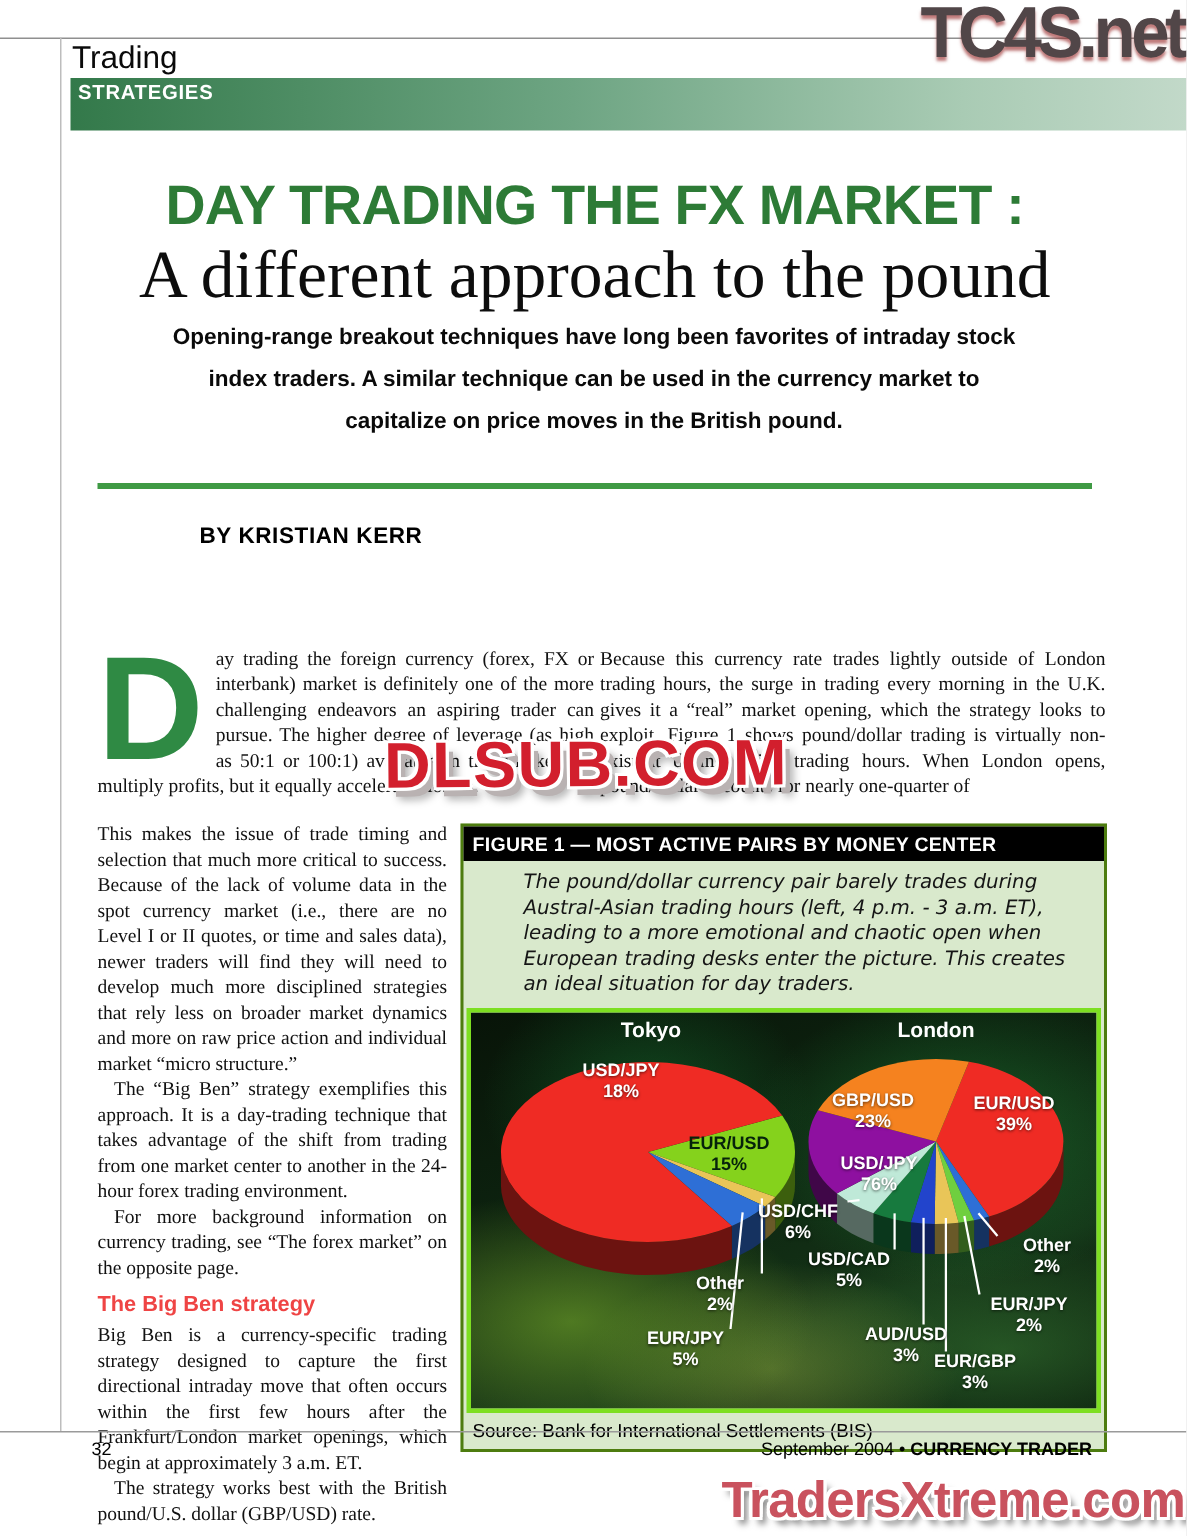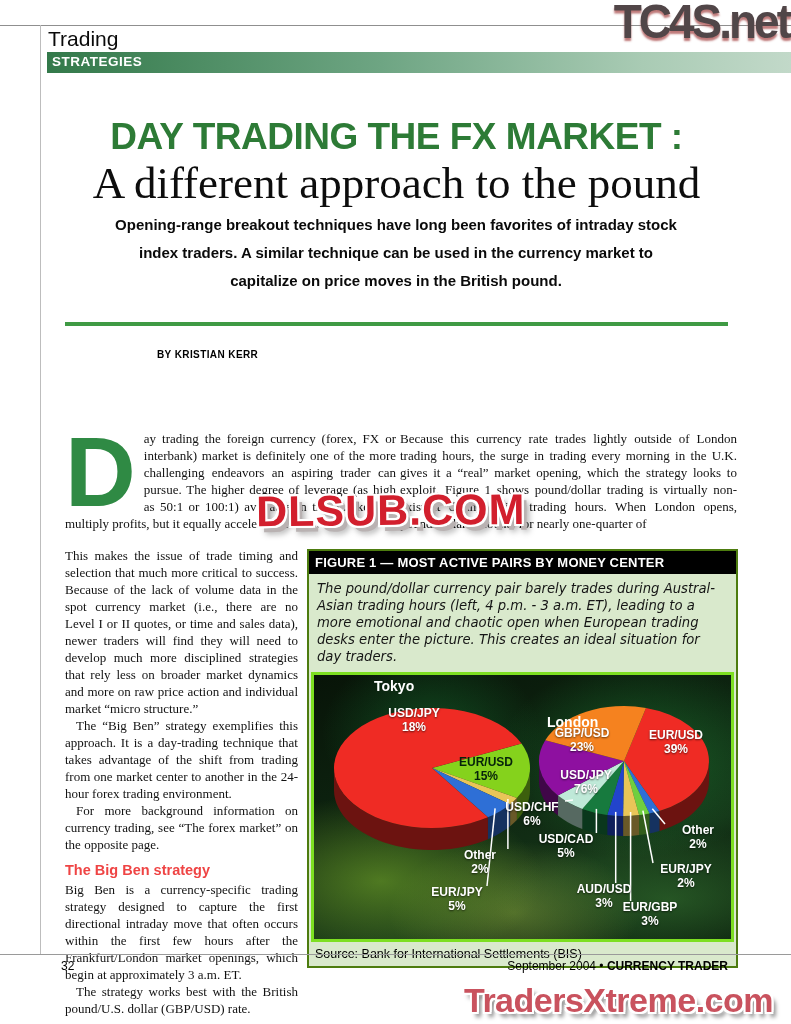--- a/index.html
+++ b/index.html
@@ -3,69 +3,69 @@
 <meta charset="utf-8">
 <style>
   html,body{margin:0;padding:0;background:#e8e8e8;}
   .page{position:relative;width:791px;height:1024px;margin:0 auto;background:#fff;overflow:hidden;
         font-family:"Liberation Sans",sans-serif;color:#000;}
   .hline{position:absolute;background:#8f8f8f;height:1px;}
   .vline{position:absolute;background:#bdbdbd;width:1px;}
   .tc4s{position:absolute;right:2px;top:-6px;font-size:46px;font-weight:bold;letter-spacing:-3px;
         color:#514648;text-shadow:0 3px 2px rgba(155,48,48,.65);transform:scaleY(1.05);}
   .trading{position:absolute;left:48px;top:27px;font-size:21px;color:#0a0a0a;}
-  .stratbar{position:absolute;left:47px;top:52px;width:744px;height:21px;box-sizing:border-box;
+  .stratbar{position:absolute;left:47px;top:52px;width:744px;height:35px;box-sizing:border-box;
         background:linear-gradient(90deg,#33794a,#6ea583 45%,#a9cbb4 80%,#c2d9c9);
         color:#fff;font-weight:bold;font-size:13.5px;line-height:19px;padding-left:5px;letter-spacing:.5px;}
   .title1{position:absolute;left:65px;top:116px;width:663px;text-align:center;
         font-size:37px;font-weight:bold;color:#2d7b36;letter-spacing:-.5px;}
   .title2{position:absolute;left:65px;top:157px;width:663px;text-align:center;
         font-family:"Liberation Serif",serif;font-size:45px;color:#0d0d0d;}
   .standfirst{position:absolute;left:113px;top:211px;width:566px;text-align:center;
         font-size:15px;font-weight:bold;line-height:28px;color:#0a0a0a;}
   .rule{position:absolute;left:65px;top:322px;width:663px;height:4px;background:#3f9a44;}
-  .byline{position:absolute;left:133px;top:349px;font-size:10px;font-weight:bold;letter-spacing:.4px;margin-left:24px;}
+  .byline{position:absolute;left:133px;top:349px;font-size:15px;font-weight:bold;letter-spacing:.4px;}
 
   .body-text{font-family:"Liberation Serif",serif;font-size:13px;line-height:17px;text-align:justify;color:#111;}
   .colwide-left{position:absolute;left:65px;top:430px;width:331px;}
   .colwide-right{position:absolute;left:400px;top:430px;width:337px;}
   .colnarrow{position:absolute;left:65px;top:547px;width:233px;}
   .colnarrow p{margin:0;}
   .colnarrow p + p{text-indent:11px;}
   .colnarrow h3{font-family:"Liberation Sans",sans-serif;font-size:14.5px;margin:9px 0 2px;color:#ef4444;}
   .colnarrow h3 + p{text-indent:0;}
   .dropcap{float:left;font-family:"Liberation Sans",sans-serif;font-weight:bold;color:#2f8a44;
         font-size:98px;line-height:80px;margin:2px 8px 0 0;}
 
   
   .wm-mid{position:absolute;left:256px;top:486px;font-size:43px;font-weight:bold;letter-spacing:1px;
         color:#d21f2d;transform:rotate(-.5deg);
         text-shadow:2px 0 0 #fff,-2px 0 0 #fff,0 2px 0 #fff,0 -2px 0 #fff,2px 2px 0 #fff,-2px 2px 0 #fff,
         2px -2px 0 #fff,-2px -2px 0 #fff,5px 6px 0 #b9b2b2,7px 8px 6px rgba(0,0,0,.35);}
-  .wm-bottom{position:absolute;right:18px;top:981px;font-size:34px;font-weight:bold;letter-spacing:-.5px;
+  .wm-bottom{position:absolute;right:1px;top:981px;font-size:34px;font-weight:bold;letter-spacing:-.5px;
         color:#c9525e;
         text-shadow:2px 0 0 #fff,-2px 0 0 #fff,0 2px 0 #fff,0 -2px 0 #fff,2px 2px 0 #fff,-2px 2px 0 #fff,
         2px -2px 0 #fff,-2px -2px 0 #fff,4px 5px 4px rgba(0,0,0,.5);text-align:right;}
 
   
   .figure{position:absolute;left:307px;top:549px;width:431px;box-sizing:border-box;
         border:2px solid #4d7c0f;background:#d9e9cc;}
   .fig-header{background:#000;color:#fff;font-size:13px;font-weight:bold;padding:4px 6px;letter-spacing:.2px;}
   .fig-caption{font-family:"DejaVu Sans",sans-serif;font-style:italic;font-size:13.2px;line-height:17px;
-        padding:6px 8px 7px;color:#151515;}
+        padding:6px 8px 7px;color:#151515;margin-left:32px;}
   .chart{position:relative;margin:0 2px 1px;height:264px;border:3px solid #7ddf21;
         background:
          radial-gradient(ellipse 60% 50% at 16% 78%, rgba(130,185,45,.55), transparent 65%),
          radial-gradient(ellipse 50% 45% at 48% 90%, rgba(165,190,70,.42), transparent 60%),
          radial-gradient(ellipse 55% 60% at 78% 32%, rgba(35,145,60,.5), transparent 62%),
          radial-gradient(ellipse 45% 55% at 28% 22%, rgba(25,125,55,.45), transparent 58%),
          radial-gradient(ellipse 70% 45% at 85% 85%, rgba(60,130,55,.5), transparent 60%),
          linear-gradient(160deg,#081408,#0d2410 40%,#143317 70%,#0a1d0c);}
   .chart svg{position:absolute;left:0;top:0;width:417px;height:264px;}
-  .city{position:absolute;top:3px;width:120px;color:#fff;font-weight:bold;font-size:14px;}
+  .city{position:absolute;top:3px;width:120px;text-align:center;color:#fff;font-weight:bold;font-size:14px;}
   .plabel{position:absolute;text-align:center;color:#fff;font-weight:bold;font-size:12px;line-height:13.5px;
         text-shadow:0 1px 2px rgba(0,0,0,.6);}
   .plabel.dark{color:#06230b;text-shadow:none;}
   .fig-source{font-size:12.5px;padding:4px 6px 5px;color:#000;}
 
   .footer-line{position:absolute;left:0;top:954px;width:791px;height:1px;background:#9a9a9a;}
   .page-num{position:absolute;left:61px;top:959px;font-size:12px;}
   .footer-right{position:absolute;left:400px;top:959px;width:328px;text-align:right;font-size:12px;}
   .footer-right b{font-weight:bold;margin-top:48px;}
 </style>
@@ -140,21 +140,21 @@
           <line x1="181.1" y1="133.3" x2="173.0" y2="211.0" stroke="#fff" stroke-width="1.5"></line>
           <line x1="259.0" y1="125.1" x2="251.0" y2="126.0" stroke="#fff" stroke-width="1.5"></line>
           <line x1="282.4" y1="133.9" x2="282.4" y2="158.0" stroke="#fff" stroke-width="1.5"></line>
           <line x1="301.7" y1="136.9" x2="301.7" y2="208.0" stroke="#fff" stroke-width="1.5"></line>
           <line x1="316.6" y1="137.0" x2="316.6" y2="226.0" stroke="#fff" stroke-width="1.5"></line>
           <line x1="328.9" y1="135.7" x2="339.0" y2="188.0" stroke="#fff" stroke-width="1.5"></line>
           <line x1="338.3" y1="133.8" x2="351.0" y2="149.0" stroke="#fff" stroke-width="1.5"></line>
         </svg>
 
       <div class="city" style="left:60px;">Tokyo</div>
-      <div class="city" style="left:233px;margin-top:36px;">London</div>
+      <div class="city" style="left:250px;">London</div>
 
       <div class="plabel" style="left:55px;top:32px;width:90px;">
         <span>USD/JPY</span><br>
         <span>18%</span>
       </div>
       <div class="plabel dark" style="left:127px;top:81px;width:90px;">
         <span>EUR/USD</span><br>
         <span>15%</span>
       </div>
 

